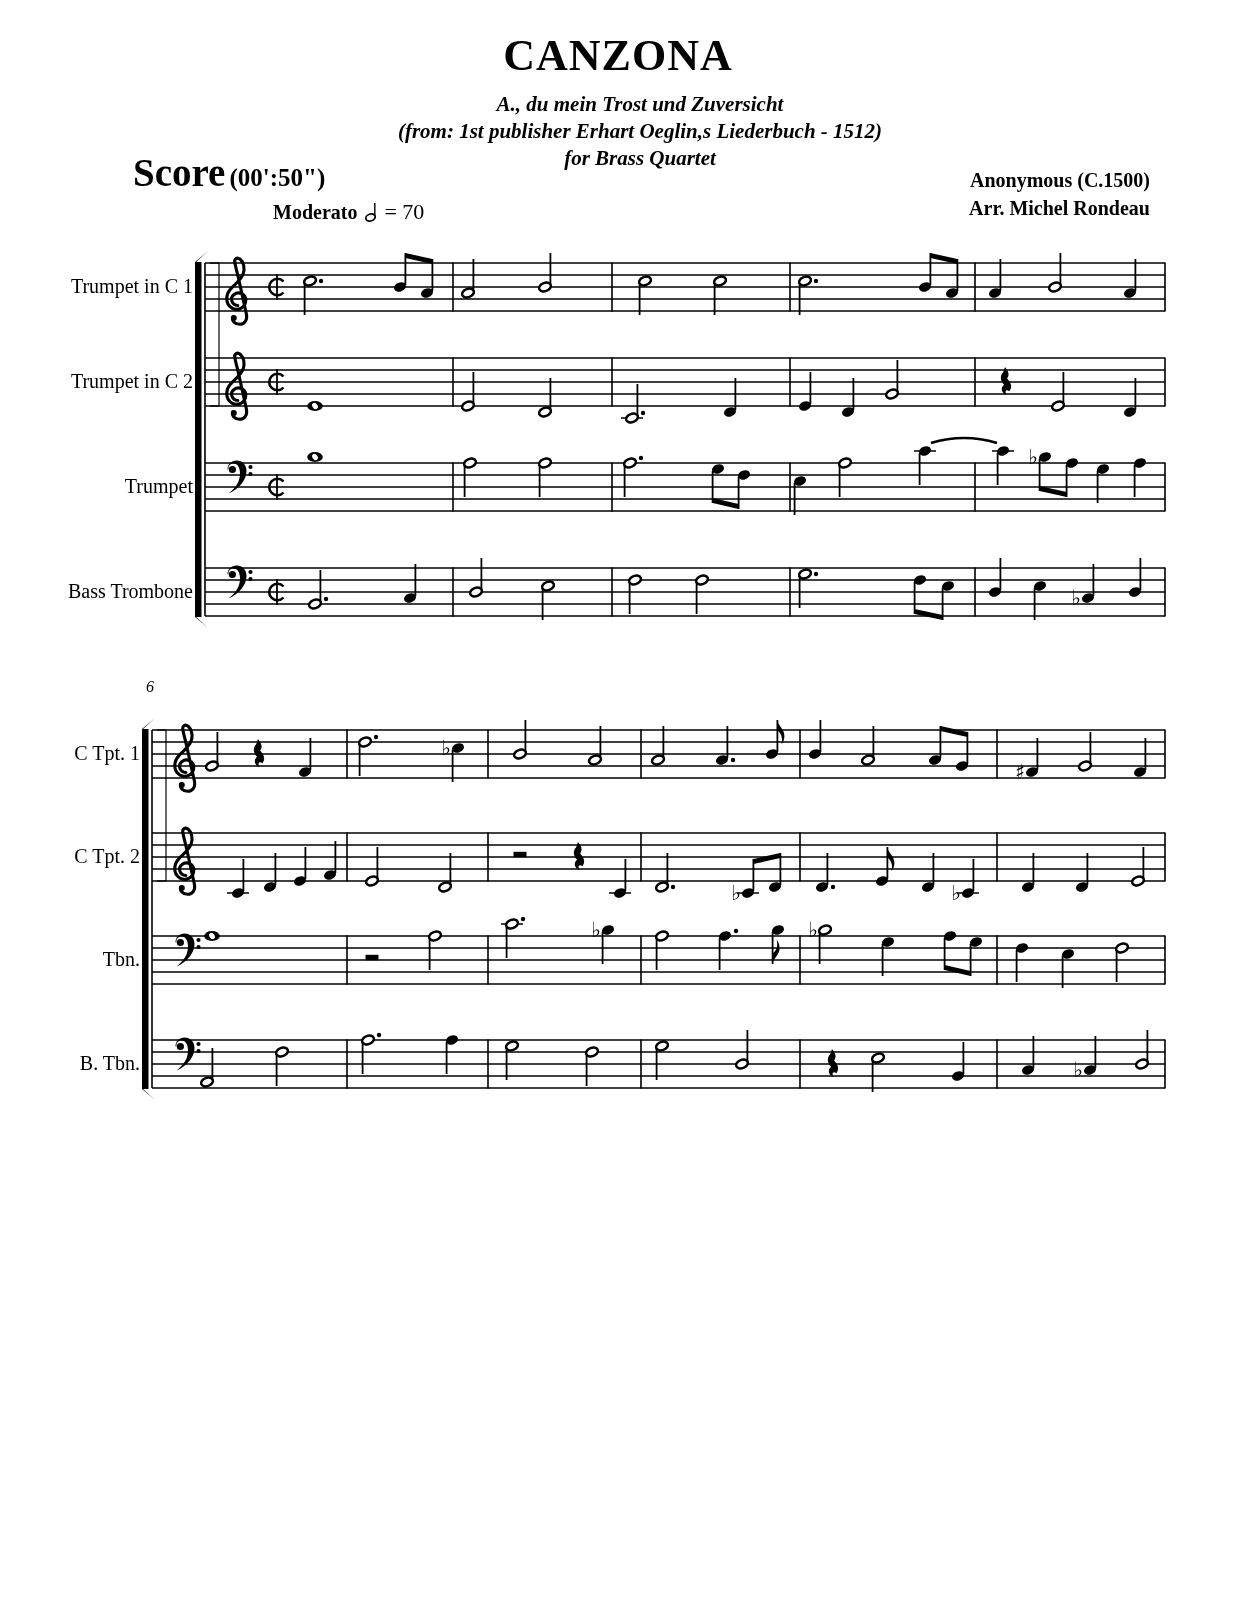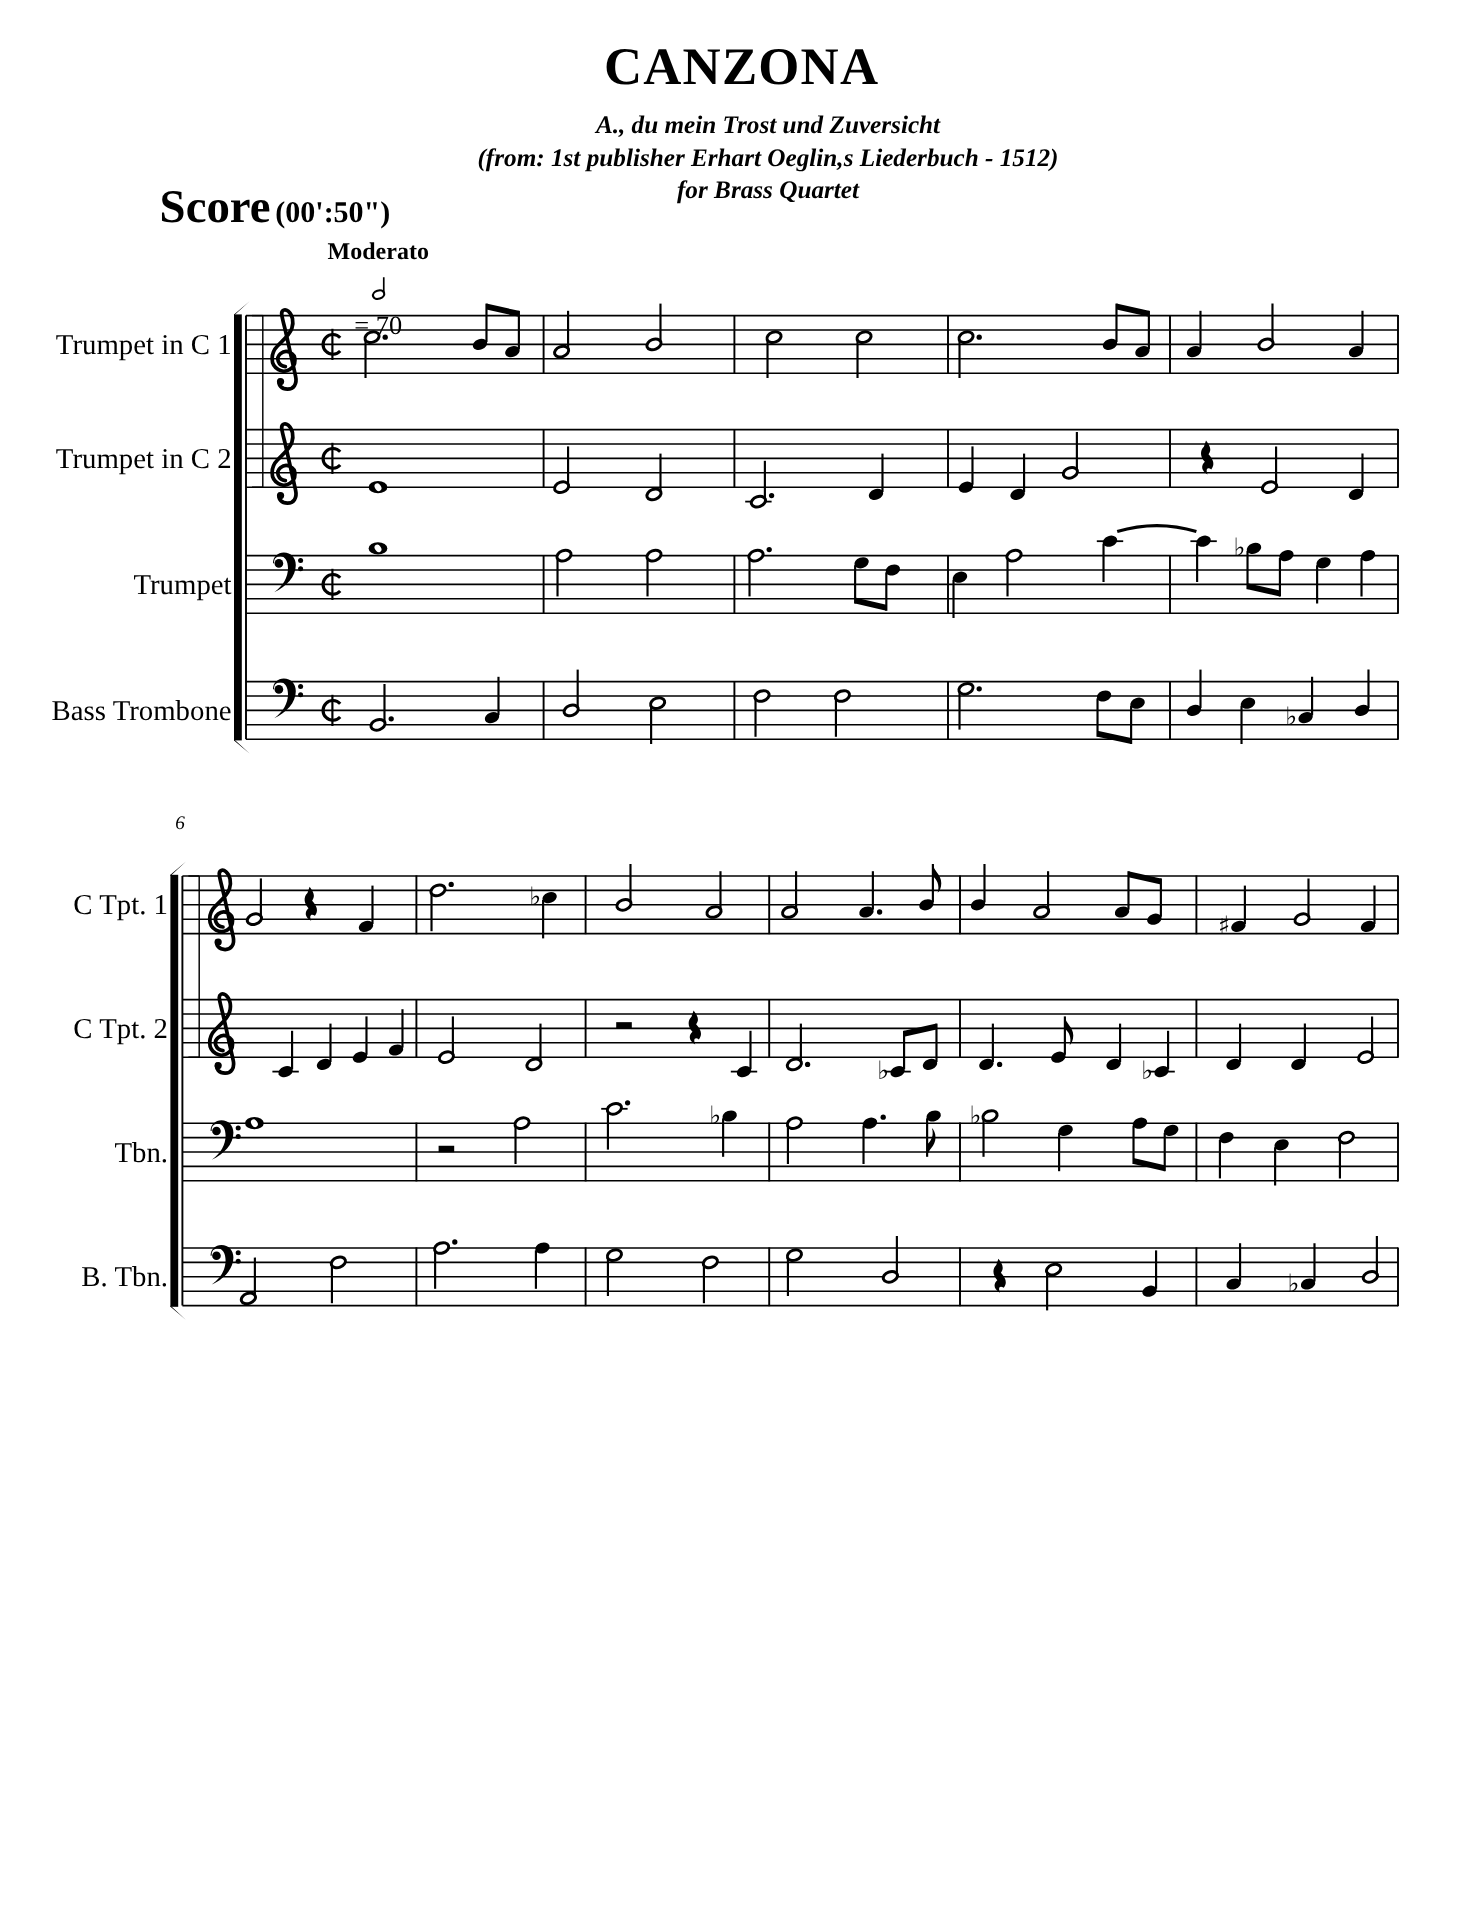--- a/index.html
+++ b/index.html
@@ -10,24 +10,24 @@
   .center{left:0;width:1236px;text-align:center;}
   #title{top:30px;font-size:44px;font-weight:bold;letter-spacing:1px;}
   .subtitle{font-size:21px;font-weight:bold;font-style:italic;padding-left:22px;}
   #subtitle1{top:92px;}
   #subtitle2{top:119px;}
   #subtitle3{top:146px;}
   #score-block{left:133px;top:150px;font-weight:bold;}
   #score-label{font-size:39px;text-align:center;}
   #score-duration{font-size:25px;}
   #credits{right:86px;top:166px;text-align:right;font-size:20px;font-weight:bold;line-height:28px;}
-  #tempo{left:273px;top:199px;font-size:20px;font-weight:bold;display:flex;align-items:center;gap:6px;flex-direction:column;}
+  #tempo{left:273px;top:199px;font-size:20px;font-weight:bold;display:flex;align-items:center;gap:6px;}
   #tempo-eq{font-size:22px;font-weight:normal;font-family:"Liberation Serif",serif;}
   #measure-number{font-style:italic;font-size:16px;}
-  .inst-label{position:absolute;font-size:24px;white-space:nowrap;}
+  .inst-label{position:absolute;font-size:20px;white-space:nowrap;}
   #footer{top:1372px;font-size:21px;font-weight:bold;}
 </style>
 </head>
 <body>
 
 <div id="page">
   <svg id="score-canvas" width="1236" height="1600" viewBox="0 0 1236 1600">
       <g>
         <line x1="205" y1="263" x2="205" y2="616" stroke="#000" stroke-width="1.6"></line>
         <rect x="195" y="262" width="6.5" height="355" fill="#000"></rect>
@@ -451,20 +451,24 @@
   <div class="abs center" id="title">CANZONA</div>
   <div class="abs center subtitle" id="subtitle1">A., du mein Trost und Zuversicht</div>
   <div class="abs center subtitle" id="subtitle2">(from: 1st publisher Erhart Oeglin,s Liederbuch - 1512)</div>
   <div class="abs center subtitle" id="subtitle3">for Brass Quartet</div>
 
   <div class="abs" id="score-block">
     <span id="score-label">Score</span>
     <span id="score-duration">(00':50")</span>
   </div>
 
+  <div class="abs" id="credits">
+    <div>Anonymous (C.1500)</div>
+    <div>Arr. Michel Rondeau</div>
+  </div>
 
   <div class="abs" id="tempo">
     <span>Moderato</span>
     <svg width="15" height="24">
       <line x1="11.8" y1="3" x2="11.8" y2="17" stroke="#000" stroke-width="1.4"></line>
       <ellipse cx="7.5" cy="17.5" rx="4.8" ry="3.4" transform="rotate(-18 7.5 17.5)" fill="#fff" stroke="#000" stroke-width="1.8"></ellipse>
     </svg>
     <span id="tempo-eq">= 70</span>
   </div>
 

